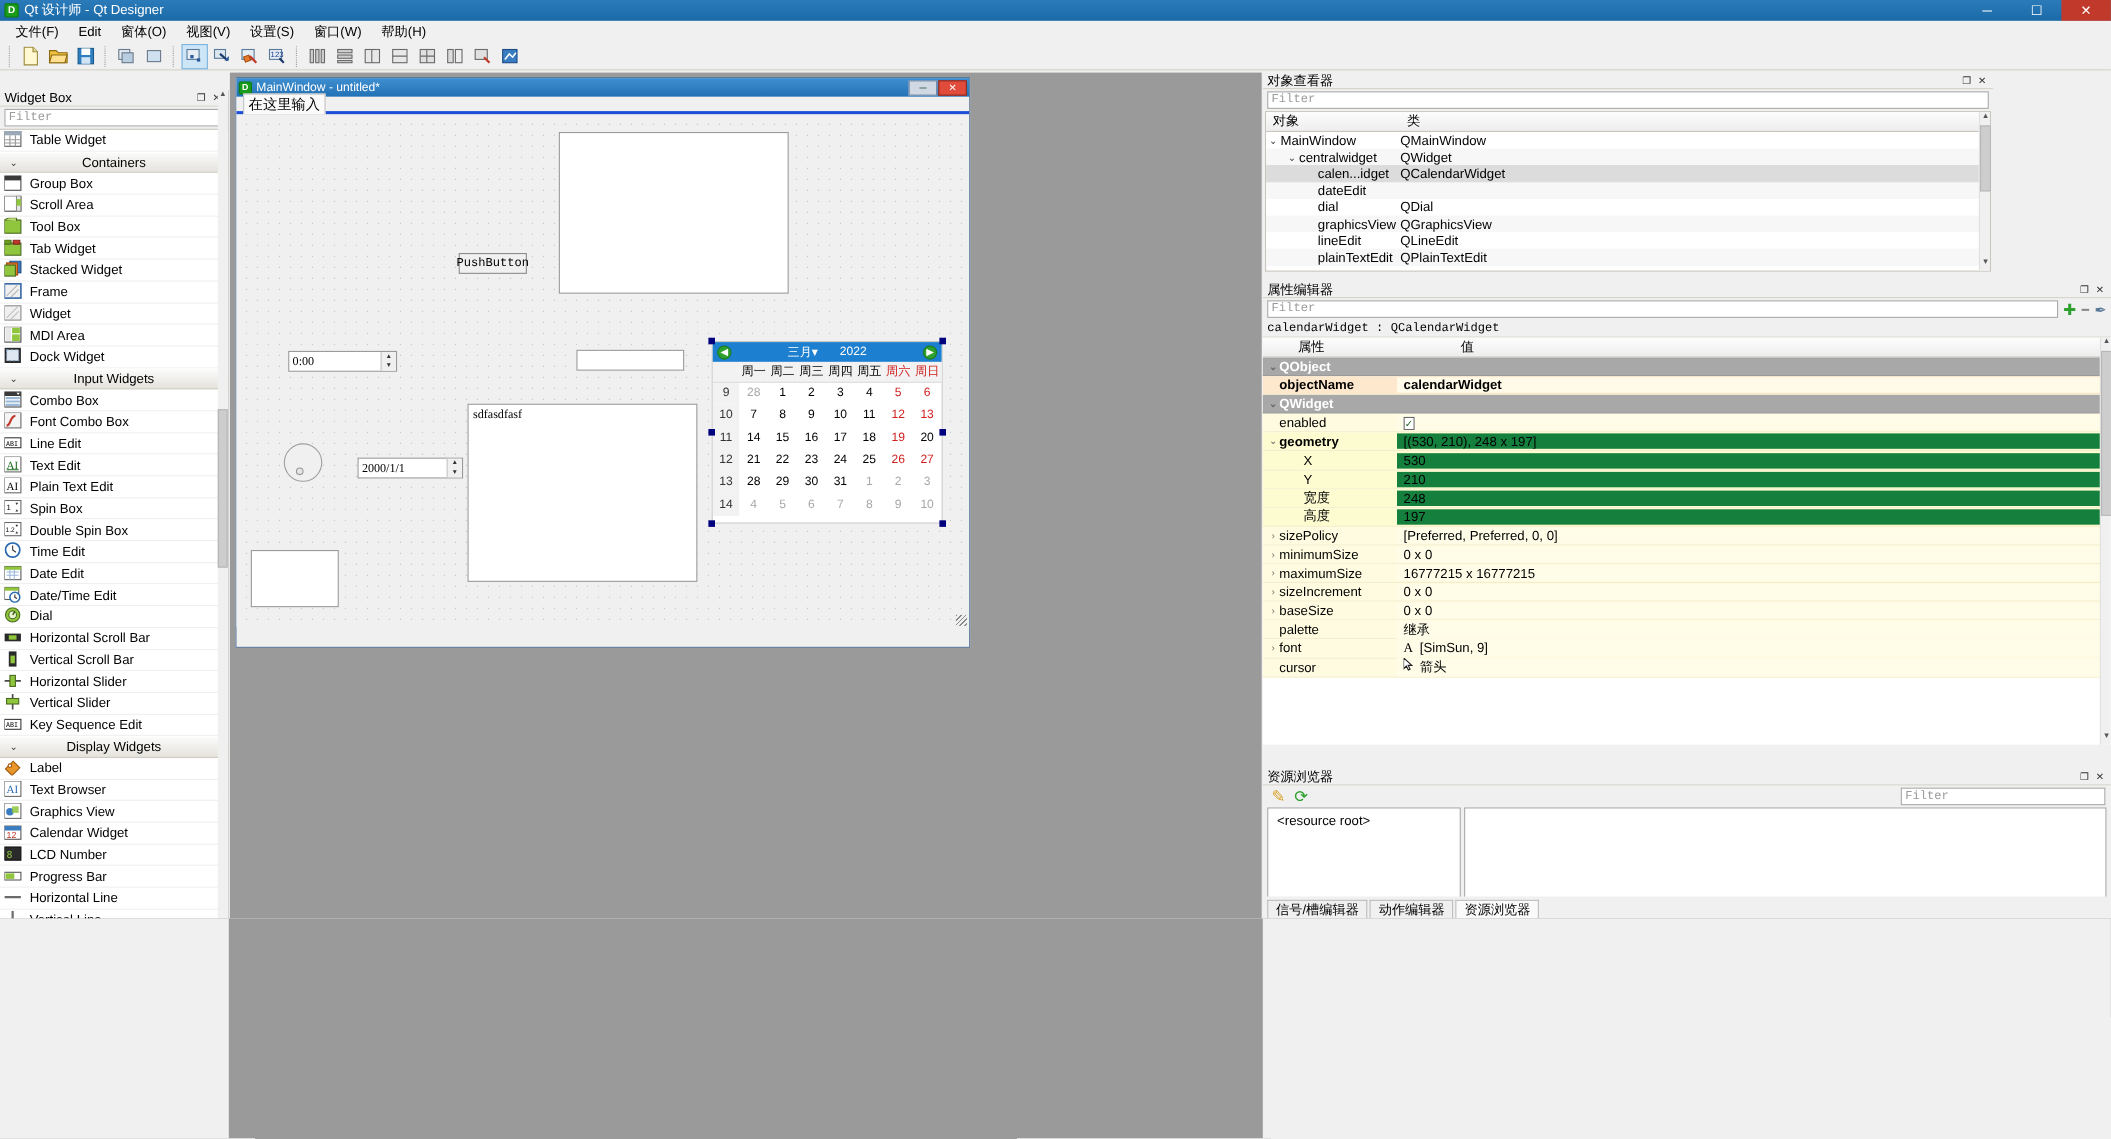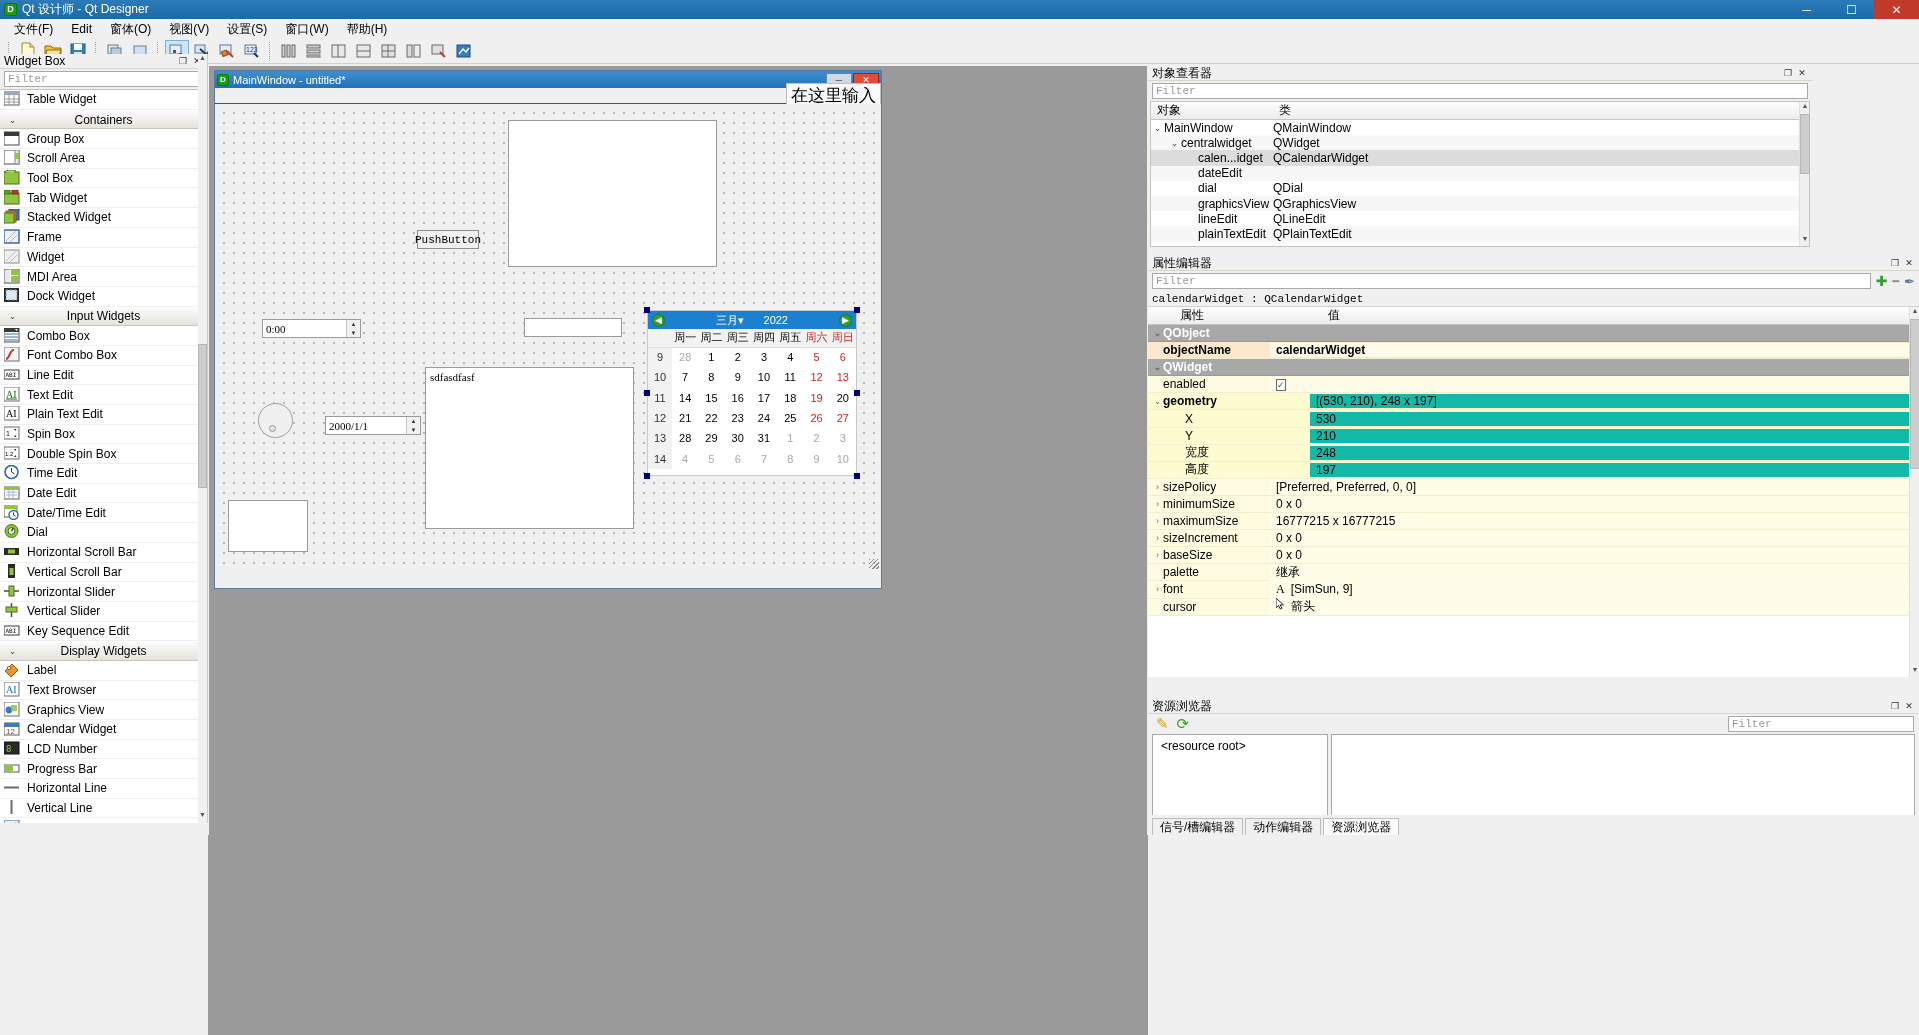--- a/index.html
+++ b/index.html
@@ -58,21 +58,21 @@
   .dock-btn { width:10px; height:10px; font-size:9px; line-height:10px; text-align:center; color:#333; }
 
   .filterbox {
     height:16px; background:#fff; border:1px solid #a9a9a9; margin:2px 4px;
     font-family:"Liberation Mono", monospace; font-size:11px; color:#9a9a9a;
     display:flex; align-items:center; padding-left:3px;
   }
 
   
   .widgetbox {
-    position:absolute; left:0; top:54px; width:208px; height:769px;
+    position:absolute; left:0; top:82px; width:208px; height:769px;
     background:#f0f0f0; border-right:1px solid #d0cdc6;
     display:flex; flex-direction:column;
   }
   .wb-list { flex:1; overflow:hidden; background:#fff; border-top:1px solid #c8c4bc; }
   .wb-row {
     height:19.7px; display:flex; align-items:center; padding-left:4px;
     border-bottom:1px solid #efefef; font-size:12px;
   }
   .wb-cat {
     height:19.7px; display:flex; align-items:center; justify-content:center;
@@ -103,21 +103,21 @@
   }
   .fw-icon {
     width:12px;height:12px;background:#1a9c1a;border:1px solid #0a7a0a;border-radius:2px;
     color:#fff;font-size:8px;line-height:10px;text-align:center;margin-right:4px;font-weight:bold;
   }
   .fw-btns { margin-left:auto; display:flex; gap:1px; }
   .fwb { width:26px;height:14px;background:#cfd8e3;border:1px solid #6a86a5;
          display:flex;align-items:center;justify-content:center;font-size:9px;color:#243; }
   .fwb.close { background:#e04b3b; border-color:#8c2a20; color:#fff; }
   .fw-menubar { height:16px; background:#f0f0f0; display:flex; align-items:center;
-                padding-left:6px; font-size:17px; border-bottom:1px solid #1d4ed8;justify-content:flex-end; }
+                padding-left:6px; font-size:13px; border-bottom:3px solid #1d4ed8; }
   .fw-canvas {
     position:relative; height:466px; margin:0;
     background-color:#f0f0f0;
     background-image: radial-gradient(#b8b8b8 0.8px, transparent 0.8px);
     background-size: 10px 10px; background-position: 4px 4px;
   }
   .fw-grip { position:absolute; right:2px; bottom:1px; width:10px; height:10px;
              background:repeating-linear-gradient(135deg,#888 0 1px,transparent 1px 3px); }
 
   
@@ -177,21 +177,21 @@
   .pr { display:flex; height:17.1px; align-items:center; font-size:12px; border-bottom:1px solid #f2eecf; }
   .pr .pn { width:122px; display:flex; align-items:center; padding-left:4px; }
   .pr .pv { flex:1; padding-left:6px; overflow:hidden; white-space:nowrap; }
   .pr.group { background:#a8a8a8; font-weight:bold; color:#fff; border-bottom:1px solid #999; }
   .pr.group .pn { color:#fff; }
   .pr.name { background:#fde8cd; font-weight:bold; }
   .pr.name .pv { background:#fffbe8; }
   .pr.y1 { background:#fffbe0; }
   .pr.y1 .pv { background:#fffde8; }
   .pr.y2 { background:#fdfbd0; }
-  .pr.y2 .pv { background:#14b8a6;margin-left:40px; }
+  .pr.y2 .pv { background:#15803d; }
   .pr .ind { width:11px; text-align:center; font-size:9px; color:#666; }
   .chk { width:11px;height:11px;border:1px solid #6b6b6b;background:#fff;
          font-size:9px;line-height:9px;text-align:center;color:#1b5e20; }
 
   .resbrowser { position:absolute; left:0; top:633px; width:771px; height:136px; }
   .rb-toolbar { height:20px; display:flex; align-items:center; gap:8px; padding-left:8px; background:#f0f0f0; }
   .rb-filter { margin-left:auto; width:186px; height:16px; background:#fff; border:1px solid #a9a9a9;
                font-family:"Liberation Mono", monospace; font-size:11px; color:#9a9a9a;
                display:flex; align-items:center; padding-left:3px; margin-right:5px; }
   .rb-panes { display:flex; gap:3px; padding:0 4px; }

